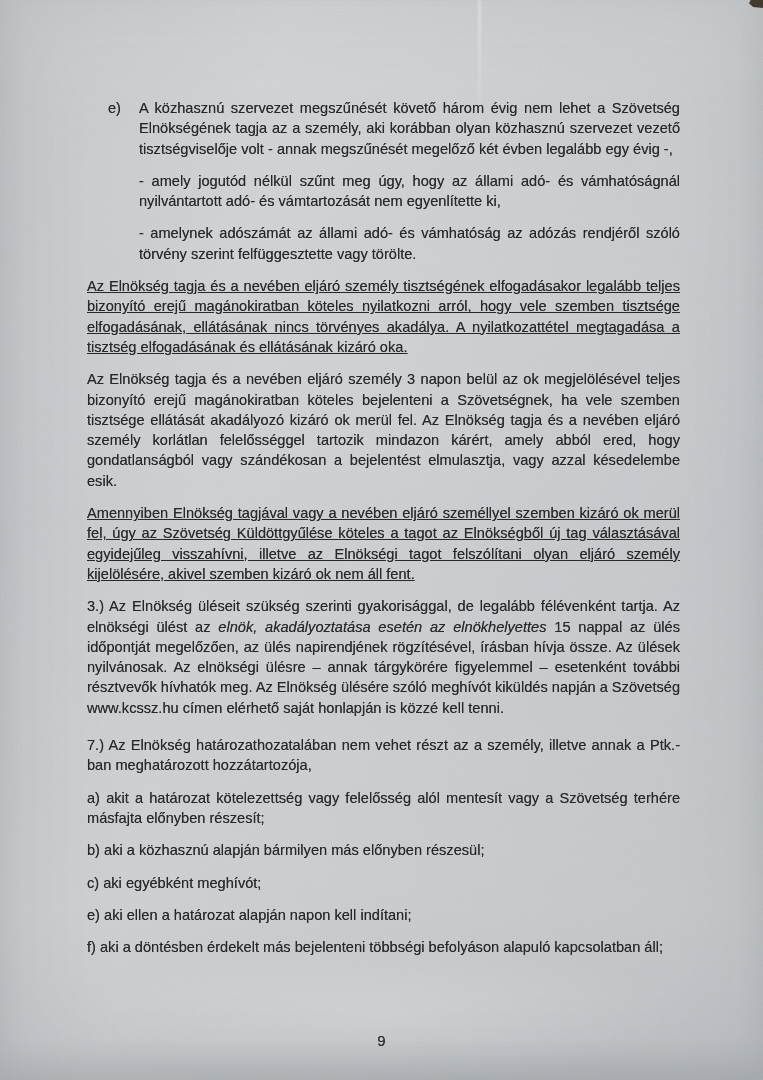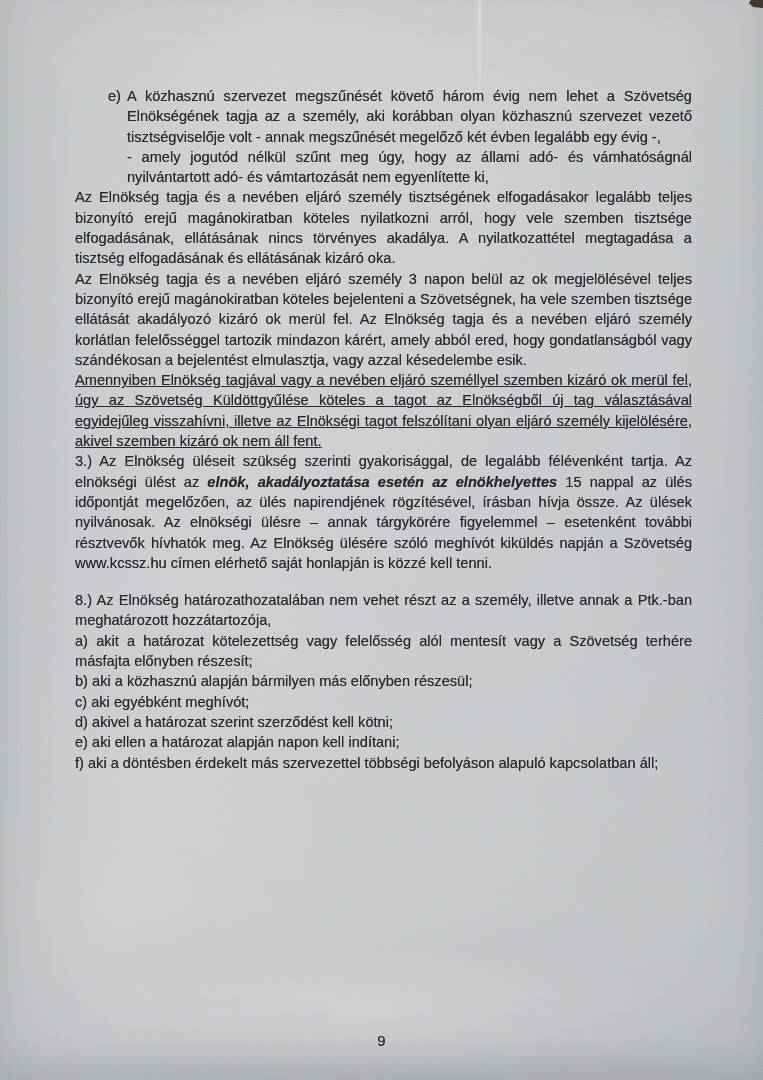--- a/index.html
+++ b/index.html
@@ -28,25 +28,25 @@
     background:#42392f;
     clip-path:polygon(12% 0, 100% 0, 100% 100%, 30% 88%, 0 40%);
   }
   .content{
     position:absolute;left:75px;top:86px;width:617px;
     font-size:14.6px;line-height:20.3px;
     color:var(--ink,#27282b);
     text-align:justify;
     text-shadow:0 0 .6px rgba(39,40,43,.65);
   }
-  .content p{margin:0;}
+  .content p{margin:12px;}
   .clause{position:relative;padding-left:52px;}
   .clause .marker{position:absolute;left:33px;top:0;}
-  .em{font-weight:bold;font-style:italic;}
-  .mt-a{margin-top:22px;}
+  .em{font-weight:normal;font-style:italic;}
+  .mt-a{margin-top:22px;text-decoration:underline;}
   .mt-b{margin-top:13px;}
   .mt-c{margin-top:15px;text-decoration:underline;}
   .mt-d{margin-top:17px;}
   .page-number{
     position:absolute;top:1033px;left:0;width:763px;text-align:center;
     font-size:15px;line-height:16px;color:#2a2b2e;
     text-shadow:0 0 .5px rgba(40,41,45,.6);
   }
 </style>
 </head>
@@ -64,37 +64,37 @@
 
   <div class="crease"></div>
   <div class="corner-speck"></div>
 
   <div class="content">
 
     <div class="clause">
       <span class="marker">e)</span>
       <p>A közhasznú szervezet megszűnését követő három évig nem lehet a Szövetség Elnökségének tagja az a személy, aki korábban olyan közhasznú szervezet vezető tisztségviselője volt - annak megszűnését megelőző két évben legalább egy évig -,</p>
       <p>- amely jogutód nélkül szűnt meg úgy, hogy az állami adó- és vámhatóságnál nyilvántartott adó- és vámtartozását nem egyenlítette ki,</p>
+      <p>- amelynek adószámát az állami adó- és vámhatóság az adózás rendjéről szóló törvény szerint felfüggesztette vagy törölte.</p>
     </div>
 
     <p class="mt-a">Az Elnökség tagja és a nevében eljáró személy tisztségének elfogadásakor legalább teljes bizonyító erejű magánokiratban köteles nyilatkozni arról, hogy vele szemben tisztsége elfogadásának, ellátásának nincs törvényes akadálya. A nyilatkozattétel megtagadása a tisztség elfogadásának és ellátásának kizáró oka.</p>
 
     <p class="mt-b">Az Elnökség tagja és a nevében eljáró személy 3 napon belül az ok megjelölésével teljes bizonyító erejű magánokiratban köteles bejelenteni a Szövetségnek, ha vele szemben tisztsége ellátását akadályozó kizáró ok merül fel. Az Elnökség tagja és a nevében eljáró személy korlátlan felelősséggel tartozik mindazon kárért, amely abból ered, hogy gondatlanságból vagy szándékosan a bejelentést elmulasztja, vagy azzal késedelembe esik.</p>
 
     <p class="mt-c">Amennyiben Elnökség tagjával vagy a nevében eljáró személlyel szemben kizáró ok merül fel, úgy az Szövetség Küldöttgyűlése köteles a tagot az Elnökségből új tag választásával egyidejűleg visszahívni, illetve az Elnökségi tagot felszólítani olyan eljáró személy kijelölésére, akivel szemben kizáró ok nem áll fent.</p>
 
     <p class="mt-d"><span>3.) Az Elnökség üléseit szükség szerinti gyakorisággal, de legalább félévenként tartja. Az elnökségi ülést az </span><span class="em">elnök, akadályoztatása esetén az elnökhelyettes</span><span> 15 nappal az ülés időpontját megelőzően, az ülés napirendjének rögzítésével, írásban hívja össze. Az ülések nyilvánosak. Az elnökségi ülésre – annak tárgykörére figyelemmel – esetenként további résztvevők hívhatók meg. Az Elnökség ülésére szóló meghívót kiküldés napján a Szövetség www.kcssz.hu címen elérhető saját honlapján is közzé kell tenni.</span></p>
 
     <div class="mt-d">
-      <p>8.) Az Elnökség határozathozatalában nem vehet részt az a személy, illetve annak a Ptk.-ban meghatározott hozzátartozója,</p>
+      <p>7.) Az Elnökség határozathozatalában nem vehet részt az a személy, illetve annak a Ptk.-ban meghatározott hozzátartozója,</p>
       <p>a) akit a határozat kötelezettség vagy felelősség alól mentesít vagy a Szövetség terhére másfajta előnyben részesít;</p>
       <p>b) aki a közhasznú alapján bármilyen más előnyben részesül;</p>
       <p>c) aki egyébként meghívót;</p>
-      <p>d) akivel a határozat szerint szerződést kell kötni;</p>
       <p>e) aki ellen a határozat alapján napon kell indítani;</p>
-      <p>f) aki a döntésben érdekelt más szervezettel többségi befolyáson alapuló kapcsolatban áll;</p>
+      <p>f) aki a döntésben érdekelt más bejelenteni többségi befolyáson alapuló kapcsolatban áll;</p>
     </div>
 
   </div>
 
   <div class="page-number">9</div>
 
 </div>
 
 </body></html>

